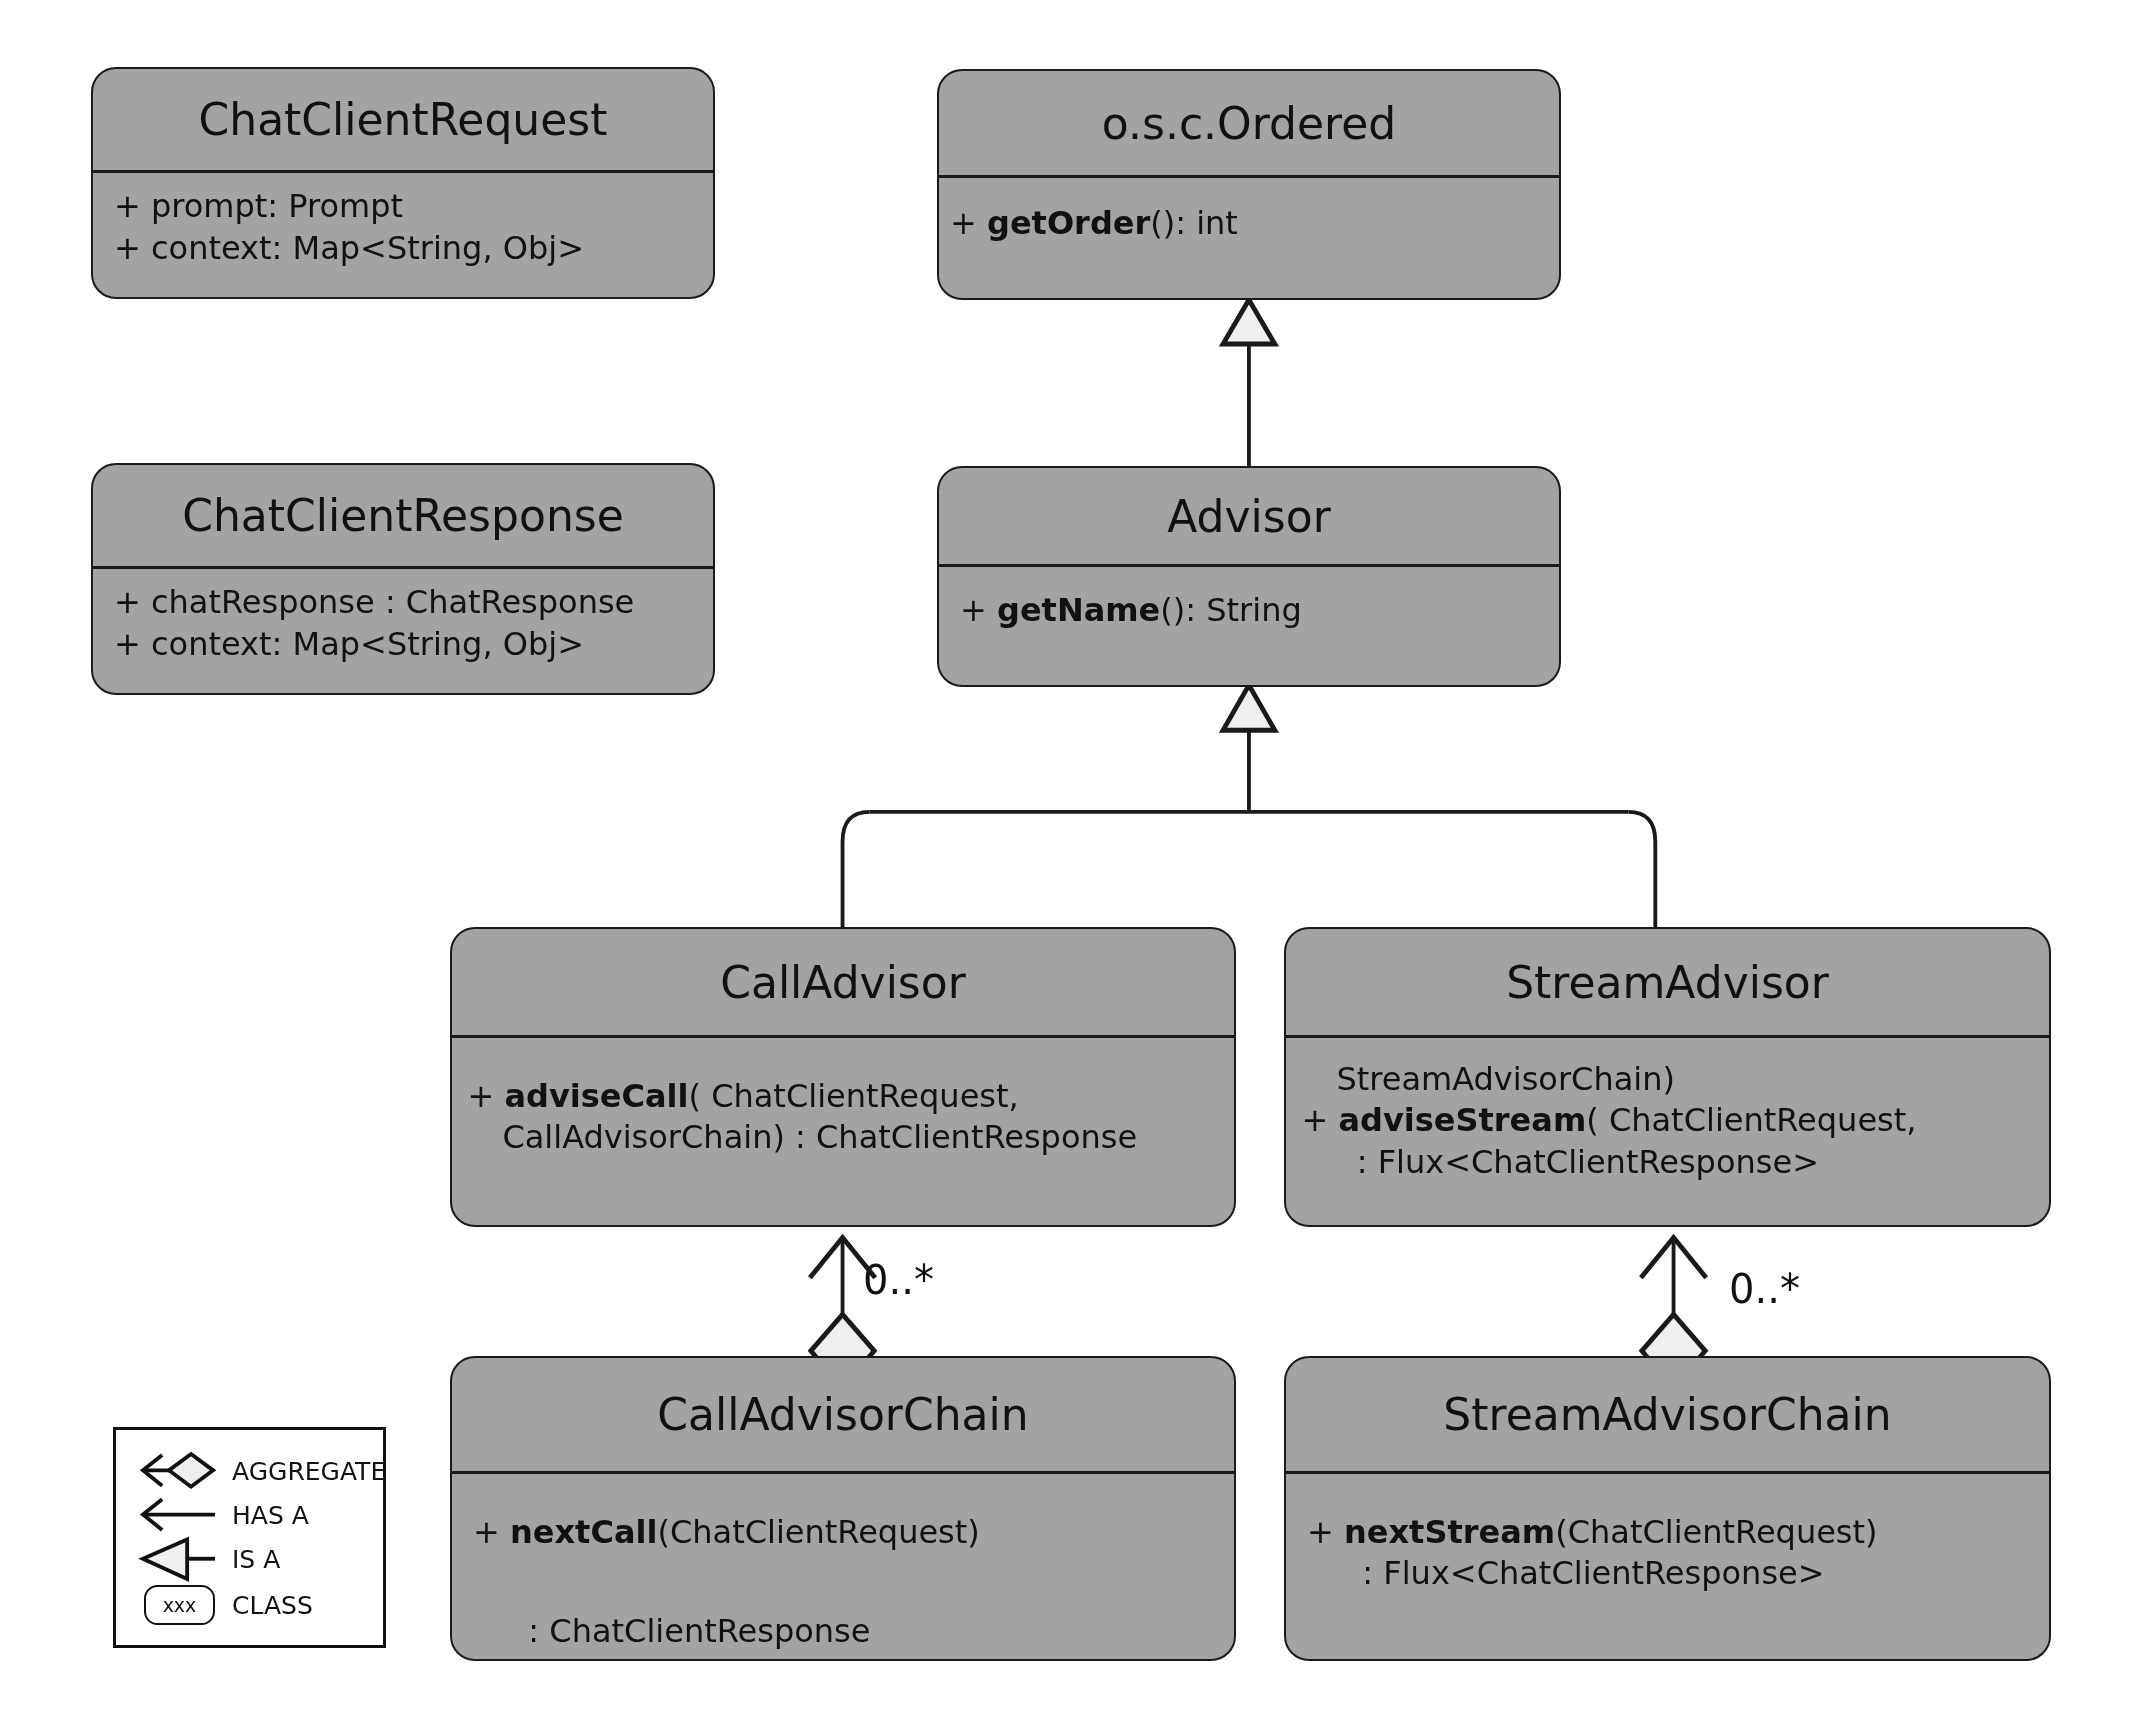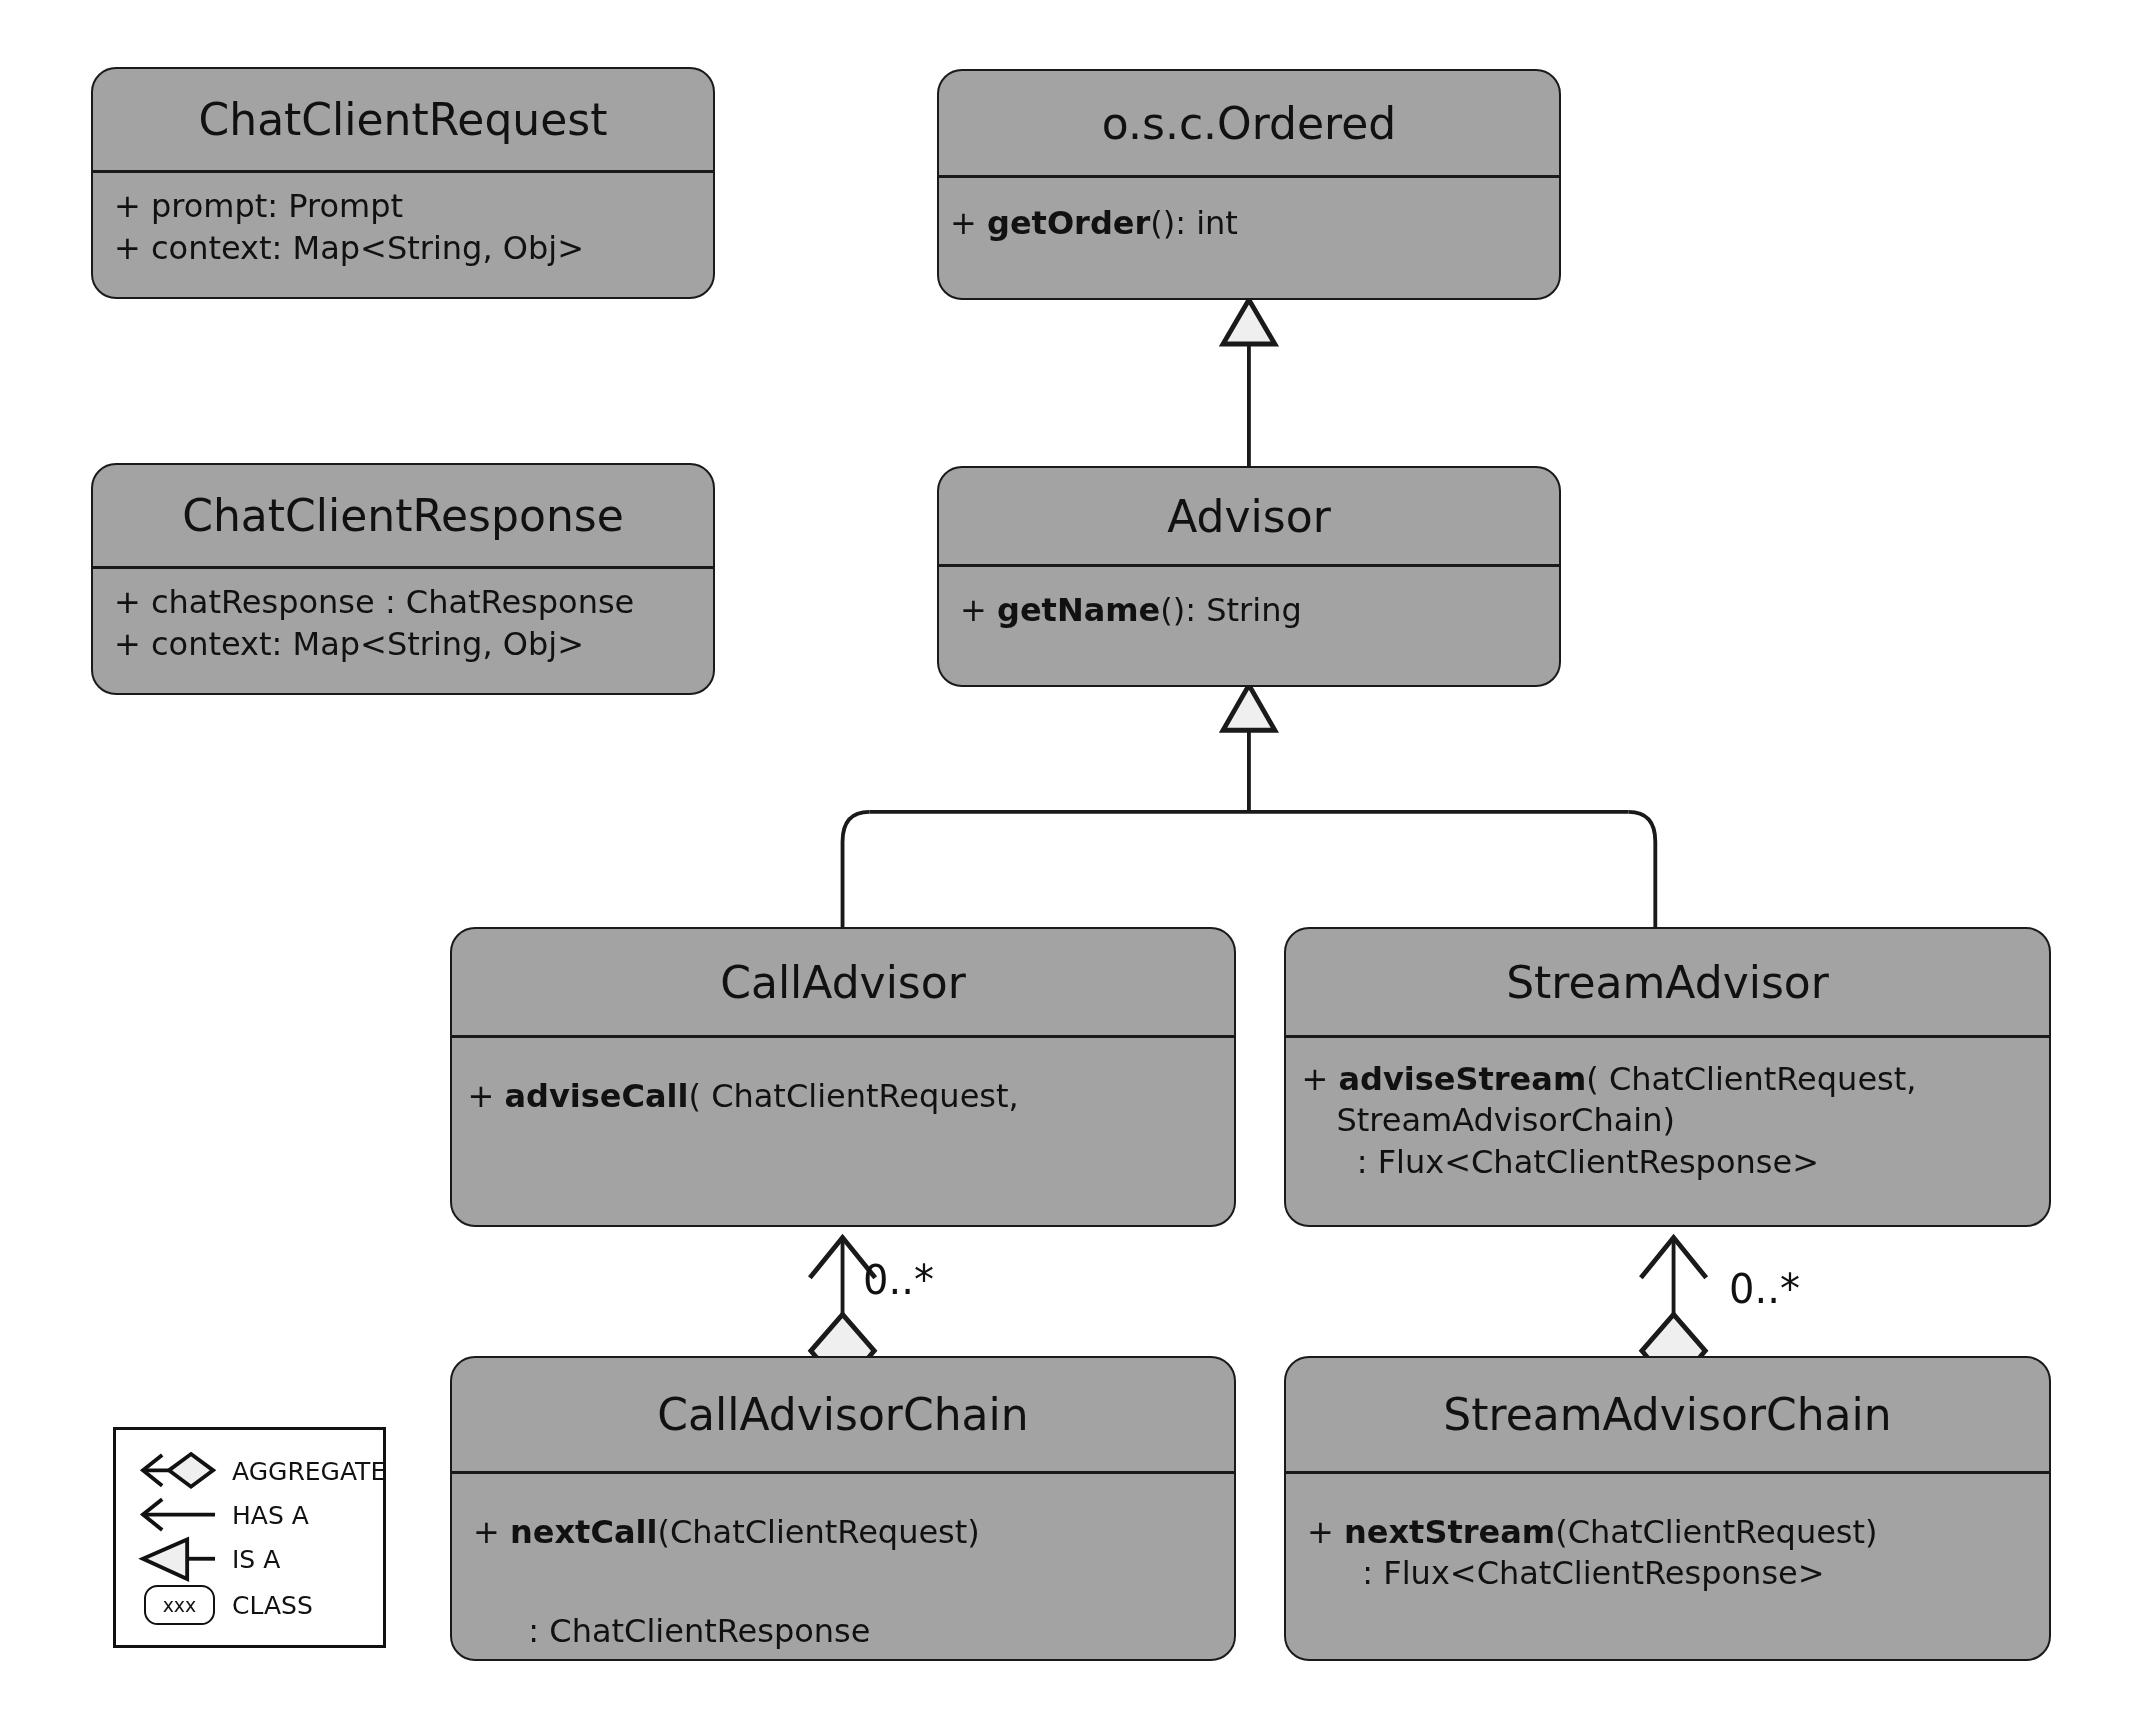--- a/index.html
+++ b/index.html
@@ -132,29 +132,30 @@
     <div class="uml-members" style="height:122px;padding-top:23px;">
       <div class="member"><span>+ </span><b>getName</b><span>(): String</span></div>
     </div>
   </div>
 
   <div class="uml-box" style="left:450px;top:927px;width:786px;height:300px;">
     <div class="uml-title" style="height:106px;">CallAdvisor</div>
     <div class="uml-divider"></div>
     <div class="uml-members" style="height:191px;padding-top:38px;padding-left:15.4px;">
       <div class="member"><span>+ </span><b>adviseCall</b><span>( ChatClientRequest,</span></div>
+      <div class="member" style="padding-left:35px;"><span>CallAdvisorChain) : ChatClientResponse</span></div>
     </div>
   </div>
 
   <div class="uml-box" style="left:1284px;top:927px;width:767px;height:300px;">
     <div class="uml-title" style="height:106px;">StreamAdvisor</div>
     <div class="uml-divider"></div>
     <div class="uml-members" style="height:191px;padding-top:21px;padding-left:15.4px;">
+      <div class="member" style="padding-left:35px;"><span>StreamAdvisorChain)</span></div>
       <div class="member"><span>+ </span><b>adviseStream</b><span>( ChatClientRequest,</span></div>
-      <div class="member" style="padding-left:35px;"><span>StreamAdvisorChain)</span></div>
       <div class="member" style="padding-left:35px;"><span>  : Flux&lt;ChatClientResponse&gt;</span></div>
     </div>
   </div>
 
   <div class="uml-box" style="left:450px;top:1356px;width:786px;height:305px;">
     <div class="uml-title" style="height:113px;">CallAdvisorChain</div>
     <div class="uml-divider"></div>
     <div class="uml-members" style="height:188px;padding-top:38px;padding-left:21px;justify-content:space-between;">
       <div class="member"><span>+ </span><b>nextCall</b><span>(ChatClientRequest)</span></div>
       <div class="member" style="padding-left:35px;"><span>  : ChatClientResponse</span></div>

